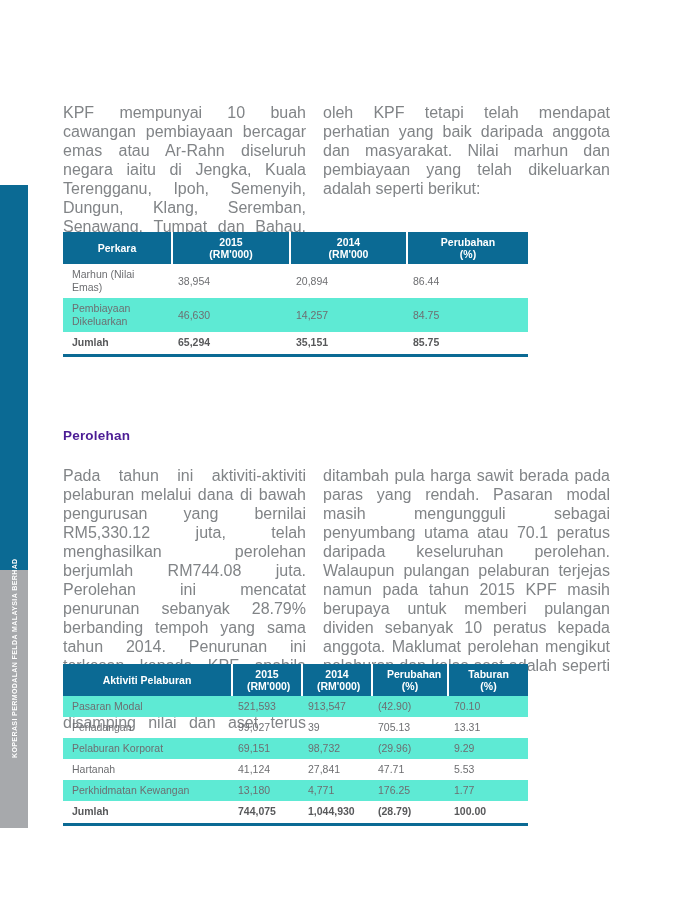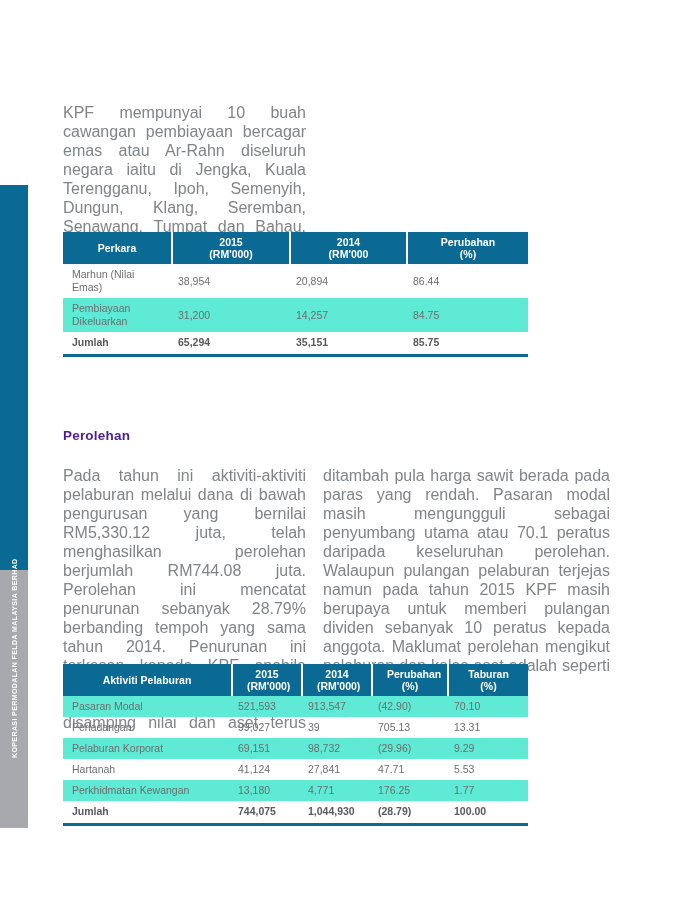--- a/index.html
+++ b/index.html
@@ -77,20 +77,21 @@
 
   <div class="sidebar-accent">
     <div class="page-number">38</div>
   </div>
   <div class="sidebar-gray">
     <div class="vertical-title">KOPERASI PERMODALAN FELDA MALAYSIA BERHAD</div>
   </div>
 
   <div class="cols" style="top:103px;">
     <p>KPF mempunyai 10 buah cawangan pembiayaan bercagar emas atau Ar-Rahn diseluruh negara iaitu di Jengka, Kuala Terengganu, Ipoh, Semenyih, Dungun, Klang, Seremban, Senawang, Tumpat dan Bahau. Aktiviti ini walaupun baru diceburi</p>
+    <p>oleh KPF tetapi telah mendapat perhatian yang baik daripada anggota dan masyarakat. Nilai marhun dan pembiayaan yang telah dikeluarkan adalah seperti berikut:</p>
   </div>
 
   <div class="table-wrap" style="top:232px;">
     <table class="rtable">
       <colgroup>
         <col style="width:109px">
           <col style="width:118px">
           <col style="width:117px">
           <col style="width:121px">
       </colgroup>
@@ -116,21 +117,21 @@
       </thead>
       <tbody>
         <tr>
           <td class="c-left">Marhun (Nilai Emas)</td>
           <td>38,954</td>
           <td>20,894</td>
           <td>86.44</td>
         </tr>
         <tr class="alt">
           <td class="c-left">Pembiayaan Dikeluarkan</td>
-          <td>31,200</td>
+          <td>46,630</td>
           <td>14,257</td>
           <td>84.75</td>
         </tr>
         <tr class="total">
           <td class="c-left">Jumlah</td>
           <td>65,294</td>
           <td>35,151</td>
           <td>85.75</td>
         </tr>
       </tbody>

